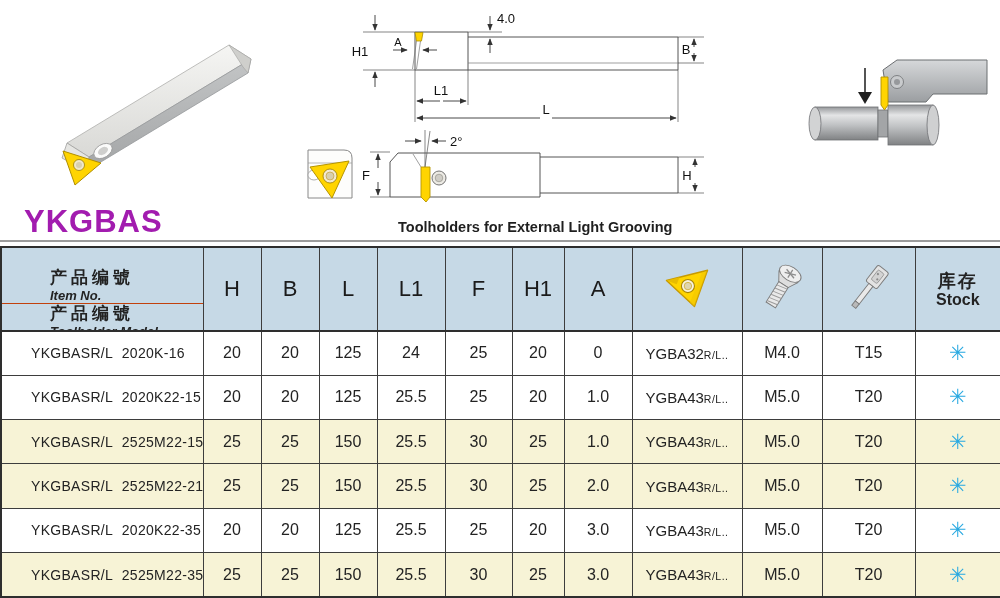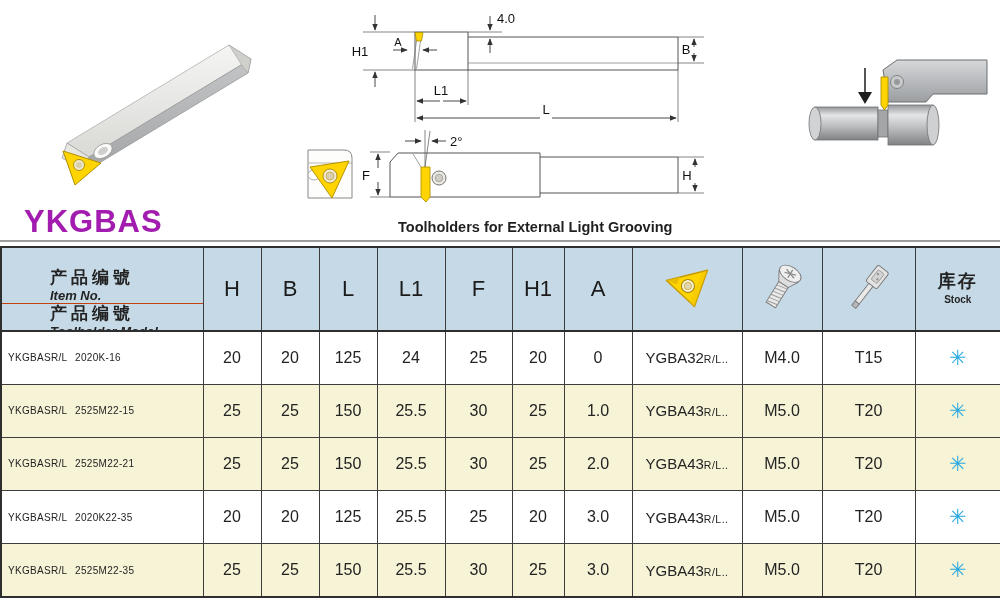--- a/index.html
+++ b/index.html
@@ -20,30 +20,30 @@
   svg text{font-family:"Liberation Sans","DejaVu Sans",sans-serif;}
 
   
   #spec-table-wrap{position:absolute;left:0;top:246px;width:1000px;height:352px;}
   table{border-collapse:collapse;table-layout:fixed;width:1000px;height:352px;border:2px solid #2e2e2e;}
   th,td{border:1px solid #3d3d3d;padding:0;text-align:center;vertical-align:middle;overflow:hidden;color:#232323;}
   thead th{background:#c6d9e6;height:82px;border-bottom:2px solid #2e2e2e;}
   tbody tr{height:33px;}
   tbody tr.alt td{background:#f7f3d6;}
   td{font-size:16px;}
-  td.model{text-align:left;padding-left:6px;font-size:10px;letter-spacing:.3px;word-spacing:5px;white-space:nowrap;}
+  td.model{text-align:left;padding-left:29px;font-size:14px;letter-spacing:.3px;word-spacing:5px;white-space:nowrap;}
   .dim-th{font-size:22px;font-weight:400;color:#1b1b1b;}
   .itemcell{width:100%;height:82px;display:flex;flex-direction:column;text-align:left;}
   .itemcell .half{padding-left:48px;display:flex;flex-direction:column;justify-content:center;}
   .itemcell .top{height:44px;border-bottom:1px solid #c2410c;margin-top:20px;}
   .itemcell .bottom{flex:1;}
   .itemcell .cn{font-size:17px;font-weight:600;letter-spacing:4px;line-height:20px;}
   .itemcell .en{font-size:13px;font-weight:bold;line-height:15px;font-style:italic;}
   .stockcell .cn{font-size:18px;font-weight:600;letter-spacing:2px;line-height:21px;}
-  .stockcell .en{font-size:10px;font-weight:bold;line-height:16px;}
+  .stockcell .en{font-size:16px;font-weight:bold;line-height:16px;}
   .insert-cell{font-size:15px;white-space:nowrap;}
   .insert-cell .suffix{font-size:10.5px;letter-spacing:.5px;}
   .star{color:#29a9e1;font-size:21px;line-height:21px;display:inline-block;}
 </style>
 </head>
 <body>
 
 <div id="page">
 
   <svg id="render3d" class="draw" width="285" height="200" viewBox="0 0 285 200">
@@ -291,20 +291,34 @@
             <td>125</td>
             <td>24</td>
             <td>25</td>
             <td>20</td>
             <td>0</td>
             <td class="insert-cell"><span>YGBA32</span><span class="suffix">R/L..</span></td>
             <td>M4.0</td>
             <td>T15</td>
             <td><span class="star">✳</span></td>
           </tr>
+          <tr>
+            <td class="model">YKGBASR/L 2020K22-15</td>
+            <td>20</td>
+            <td>20</td>
+            <td>125</td>
+            <td>25.5</td>
+            <td>25</td>
+            <td>20</td>
+            <td>1.0</td>
+            <td class="insert-cell"><span>YGBA43</span><span class="suffix">R/L..</span></td>
+            <td>M5.0</td>
+            <td>T20</td>
+            <td><span class="star">✳</span></td>
+          </tr>
           <tr class="alt">
             <td class="model">YKGBASR/L 2525M22-15</td>
             <td>25</td>
             <td>25</td>
             <td>150</td>
             <td>25.5</td>
             <td>30</td>
             <td>25</td>
             <td>1.0</td>
             <td class="insert-cell"><span>YGBA43</span><span class="suffix">R/L..</span></td>

